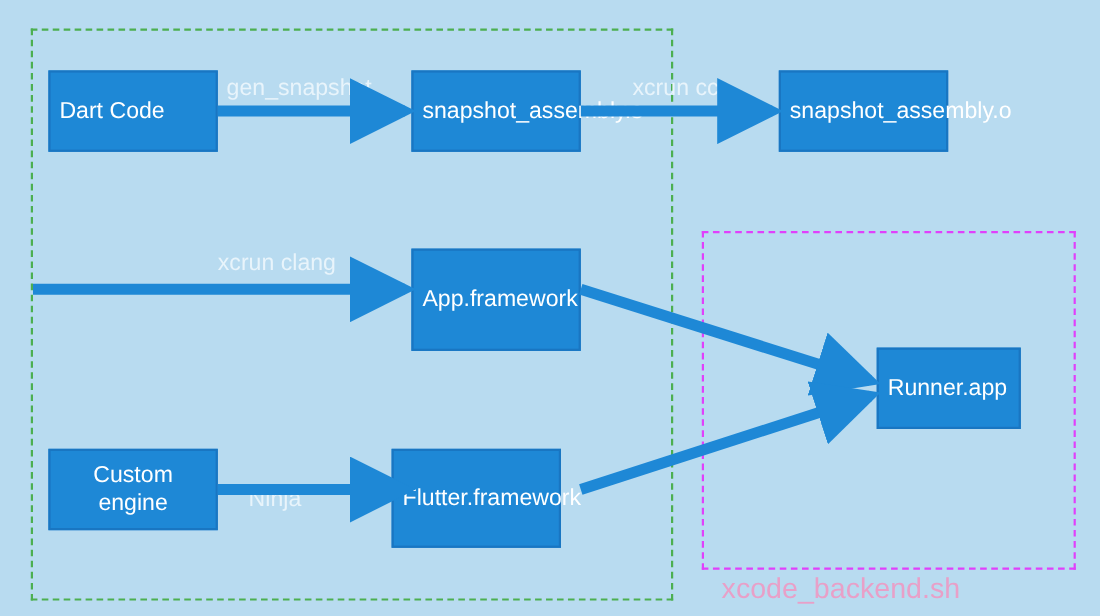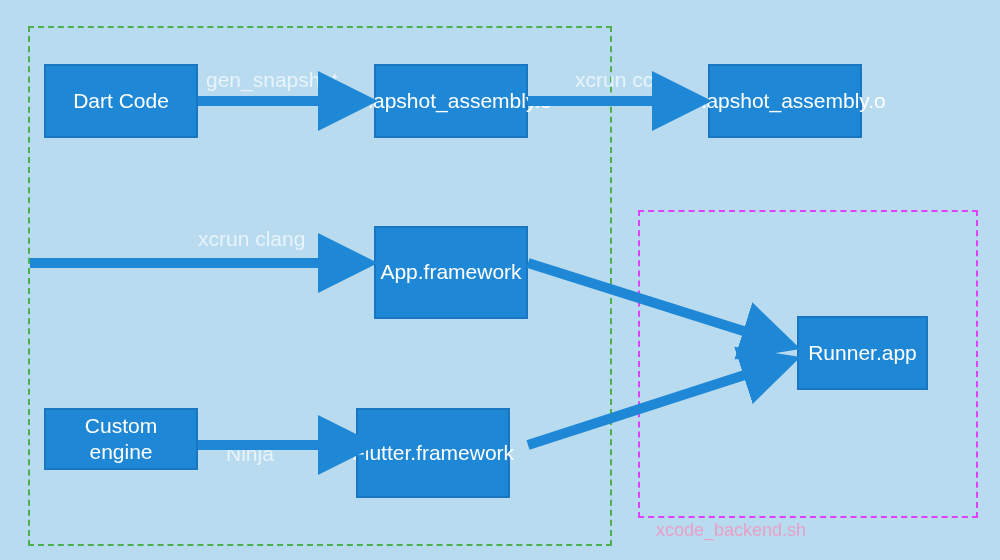--- a/index.html
+++ b/index.html
@@ -27,30 +27,30 @@
     left: 638px;
     top: 210px;
     width: 340px;
     height: 308px;
   }
   .pink-label {
     position: absolute;
     left: 656px;
     top: 520px;
     color: #e8a0c8;
-    font-size: 18px;
+    font-size: 26px;
   }
   .node {
     position: absolute;
     background: #1e88d6;
     border: 2px solid #1976c2;
     color: #ffffff;
     display: flex;
     align-items: center;
-    justify-content: center;
+    justify-content: flex-start;
     text-align: center;
     font-size: 21px;
     padding: 8px;
     line-height: 1.25;
   }
   .edge-label {
     position: absolute;
     color: #e8f4fb;
     font-size: 21px;
   }
@@ -77,21 +77,21 @@
 </div>
 
 <div class="node" style="left:708px; top:64px; width:154px; height:74px;">
   <span>snapshot_assembly.o</span>
 </div>
 
 <div class="node" style="left:374px; top:226px; width:154px; height:93px;">
   <span>App.framework</span>
 </div>
 
-<div class="node" style="left:44px; top:408px; width:154px; height:62px;">
+<div class="node" style="left:44px; top:408px; width:154px; height:74px;">
   <span>Custom engine</span>
 </div>
 
 <div class="node" style="left:356px; top:408px; width:154px; height:90px;">
   <span>Flutter.framework</span>
 </div>
 
 <div class="node" style="left:797px; top:316px; width:131px; height:74px;">
   <span>Runner.app</span>
 </div>

